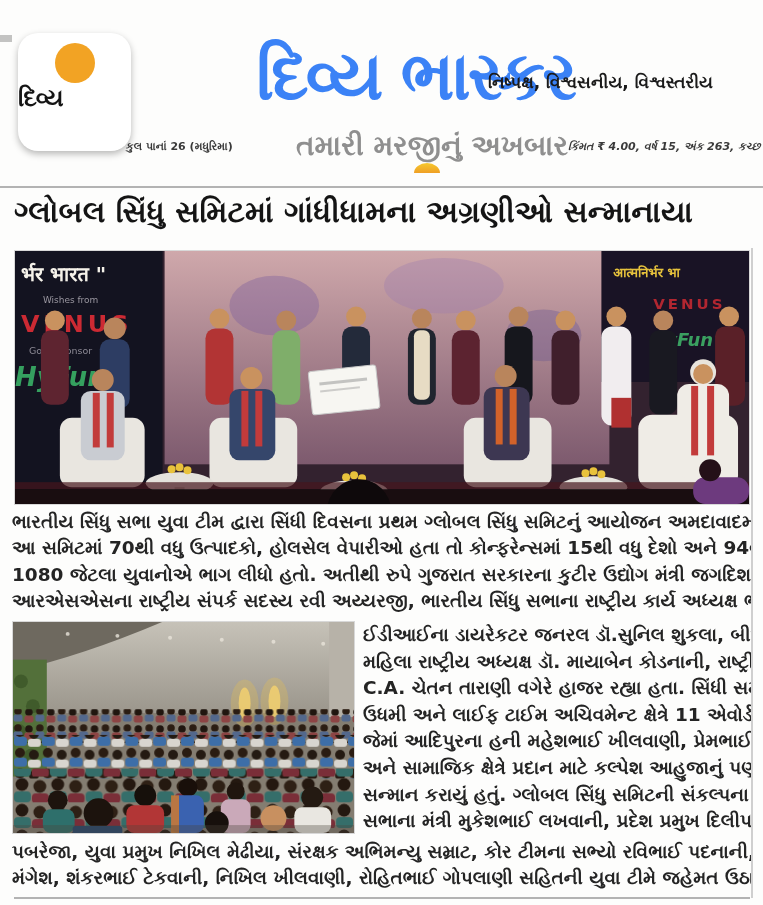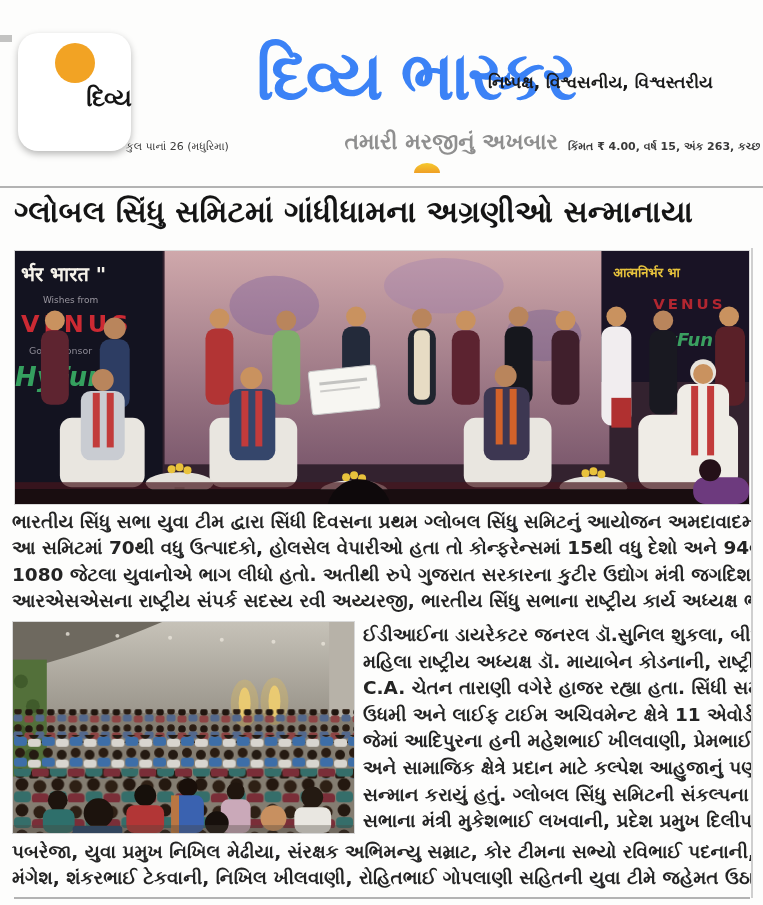--- a/index.html
+++ b/index.html
@@ -1,31 +1,31 @@
 <!DOCTYPE html>
 <html><head>
 <meta charset="utf-8">
 <style>
   html,body{margin:0;padding:0;background:#e9e9e9;}
   .page{position:relative;width:763px;height:905px;background:#fdfdfc;overflow:hidden;
         font-family:"DejaVu Sans",sans-serif;}
   
   .corner-mark{position:absolute;left:0;top:35px;width:12px;height:7px;background:#a9a9a9;opacity:.7;}
   .logo-card{position:absolute;left:18px;top:33px;width:113px;height:118px;background:#fff;
-             border-radius:20px;box-shadow:0 3px 7px rgba(0,0,0,.28);text-align:right;}
+             border-radius:20px;box-shadow:0 3px 7px rgba(0,0,0,.28);text-align:left;}
   .logo-dot{width:40px;height:40px;border-radius:50%;background:#F2A324;margin:10px auto 2px;}
   .logo-text{font-weight:bold;font-size:24px;line-height:26px;color:#151515;letter-spacing:-1px;}
   .masthead-title{position:absolute;left:128px;top:20px;width:574px;text-align:center;
                   font-size:67px;line-height:112px;font-weight:bold;color:#3b82f6;letter-spacing:-3px;white-space:nowrap;overflow:hidden;}
   .tagline-top{position:absolute;left:430px;top:36px;width:283px;text-align:right;
                font-size:17px;font-weight:bold;color:#1a1a1a;white-space:nowrap;margin-top:36px;}
-  .pages-info{position:absolute;left:126px;top:140px;font-size:11px;font-weight:normal;color:#3a3a3a;white-space:nowrap;}
-  .slogan{position:absolute;left:296px;top:129px;width:262px;text-align:right;
-          font-size:22px;font-weight:bold;color:#8f8f8f;white-space:nowrap;}
-  .price-info{position:absolute;left:568px;top:140px;font-size:11px;font-weight:bold;color:#3a3a3a;white-space:nowrap;}
+  .pages-info{position:absolute;left:126px;top:140px;font-size:11px;font-weight:bold;color:#3a3a3a;white-space:nowrap;}
+  .slogan{position:absolute;left:296px;top:129px;width:262px;text-align:left;
+          font-size:28px;font-weight:bold;color:#8f8f8f;white-space:nowrap;}
+  .price-info{position:absolute;left:568px;top:140px;font-size:11px;font-weight:bold;color:#3a3a3a;white-space:nowrap;font-style:italic;}
   .sun-icon{position:absolute;left:414px;top:163px;width:26px;height:10px;
             background:linear-gradient(#f6c92e,#ef9f25);border-radius:13px 13px 0 0/10px 10px 0 0;}
   
   .rule-top{position:absolute;left:0;top:186px;width:763px;height:2px;background:#b3b3b3;}
   .rule-bottom{position:absolute;left:14px;top:897px;width:736px;height:2px;background:#b3b3b3;}
   .v-rule{position:absolute;left:751px;top:248px;width:2px;height:650px;background:#cfcfcf;}
   
   .headline{position:absolute;left:14px;top:194px;width:735px;margin:0;text-align:left;
             font-size:30px;font-weight:800;color:#141414;white-space:nowrap;overflow:hidden;}
   

